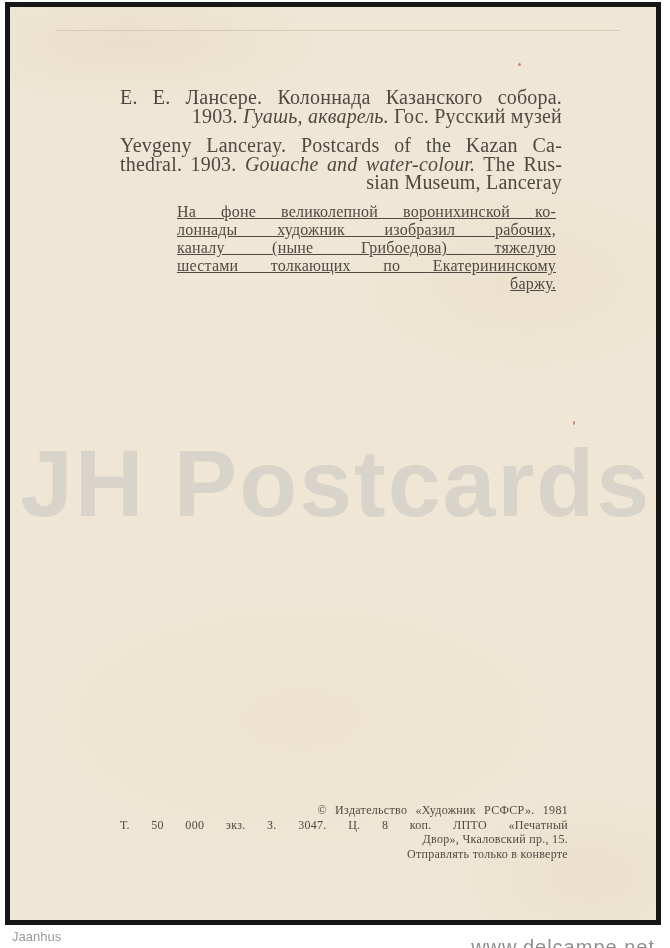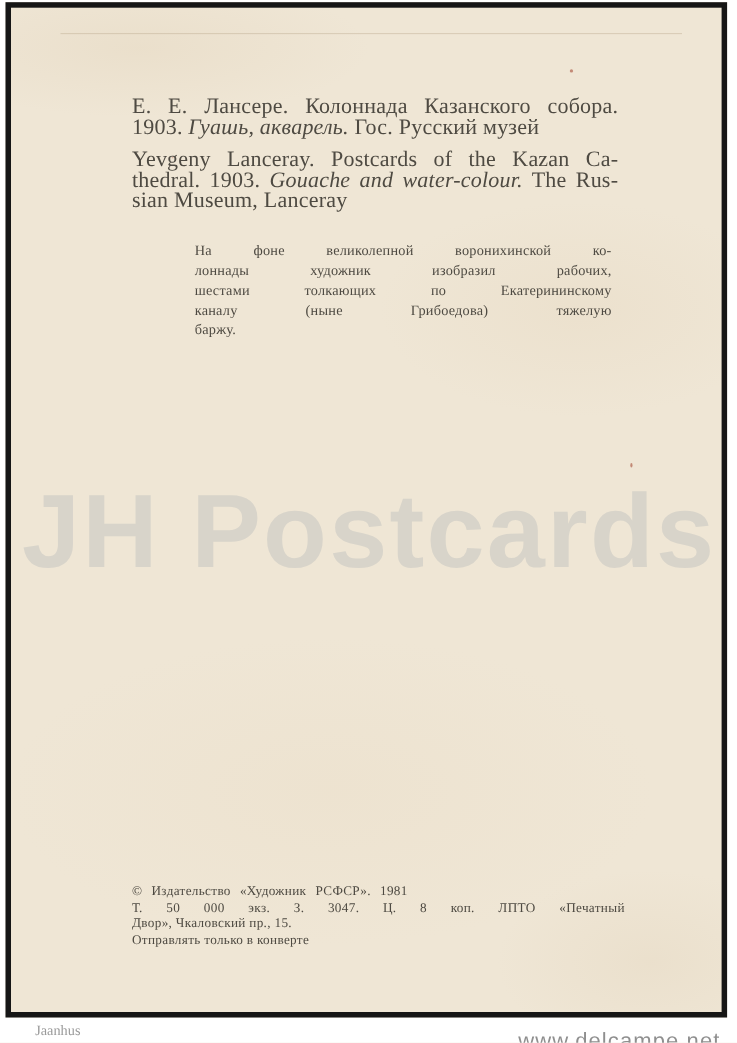--- a/index.html
+++ b/index.html
@@ -34,39 +34,39 @@
     background:rgba(170,148,118,.30);
   }
   .speck{position:absolute;width:3px;height:3px;border-radius:50%;background:rgba(158,62,40,.55);}
   .speck.s1{left:508px;top:56px;}
   .speck.s2{left:563px;top:414px;width:2px;height:4px;}
   .speck.s3{left:146px;top:135px;width:2px;height:2px;opacity:.5;}
 
   .textblock{position:absolute;color:var(--ink);letter-spacing:.2px;margin-top:12px;}
   .titles-ru{left:110px;top:69px;width:442px;font-size:20px;line-height:18.5px;}
   .titles-en{left:110px;top:117px;width:442px;font-size:20px;line-height:18.5px;}
-  .desc{left:167px;top:200px;width:379px;font-size:13px;line-height:18px;}
+  .desc{left:167px;top:184px;width:379px;font-size:16px;line-height:18px;text-decoration:underline;}
   .imprint{left:110px;top:784px;width:448px;font-size:12px;line-height:14.5px;letter-spacing:.3px;}
   .imprint .wide{word-spacing:5px;}
 
-  .line{display:block;}
+  .line{display:block;text-align:right;}
   .just{text-align:justify;text-align-last:justify;}
   .it{font-style:italic;}
 
   .watermark{
     position:absolute;left:10px;top:408px;
     font-family:"Liberation Sans",sans-serif;
     font-weight:700;font-size:95px;line-height:95px;
     letter-spacing:2px;color:var(--watermark);
     white-space:nowrap;user-select:none;margin-top:21px;
   }
   .footer-left{
     position:absolute;left:12px;top:929px;
-    font-family:Liberation Serif, serif;
-    font-size:13px;color:var(--footer-text);margin-left:20px;
+    font-family:Liberation Sans, sans-serif;
+    font-size:13px;color:var(--footer-text);
   }
   .footer-right{
     position:absolute;right:15px;top:936px;
     font-family:"Liberation Sans",sans-serif;
     font-size:20px;color:#8f8f8f;letter-spacing:1px;text-align:right;
   }
 </style>
 </head>
 <body>
 
@@ -84,22 +84,22 @@
 
   <div class="textblock titles-en">
     <span class="line just">Yevgeny Lanceray. Postcards of the Kazan Ca-</span>
     <span class="line just"><span>thedral. 1903. </span><span class="it">Gouache and water-colour.</span><span> The Rus-</span></span>
     <span class="line">sian Museum, Lanceray</span>
   </div>
 
   <div class="textblock desc">
     <span class="line just">На фоне великолепной воронихинской ко-</span>
     <span class="line just">лоннады художник изобразил рабочих,</span>
+    <span class="line just">каналу (ныне Грибоедова) тяжелую</span>
     <span class="line just">шестами толкающих по Екатерининскому</span>
-    <span class="line just">каналу (ныне Грибоедова) тяжелую</span>
     <span class="line">баржу.</span>
   </div>
 
   <div class="watermark">JH Postcards</div>
 
   <div class="textblock imprint">
     <span class="line wide">© Издательство «Художник РСФСР». 1981</span>
     <span class="line just">Т. 50 000 экз. З. 3047. Ц. 8 коп. ЛПТО «Печатный</span>
     <span class="line">Двор», Чкаловский пр., 15.</span>
     <span class="line">Отправлять только в конверте</span>

